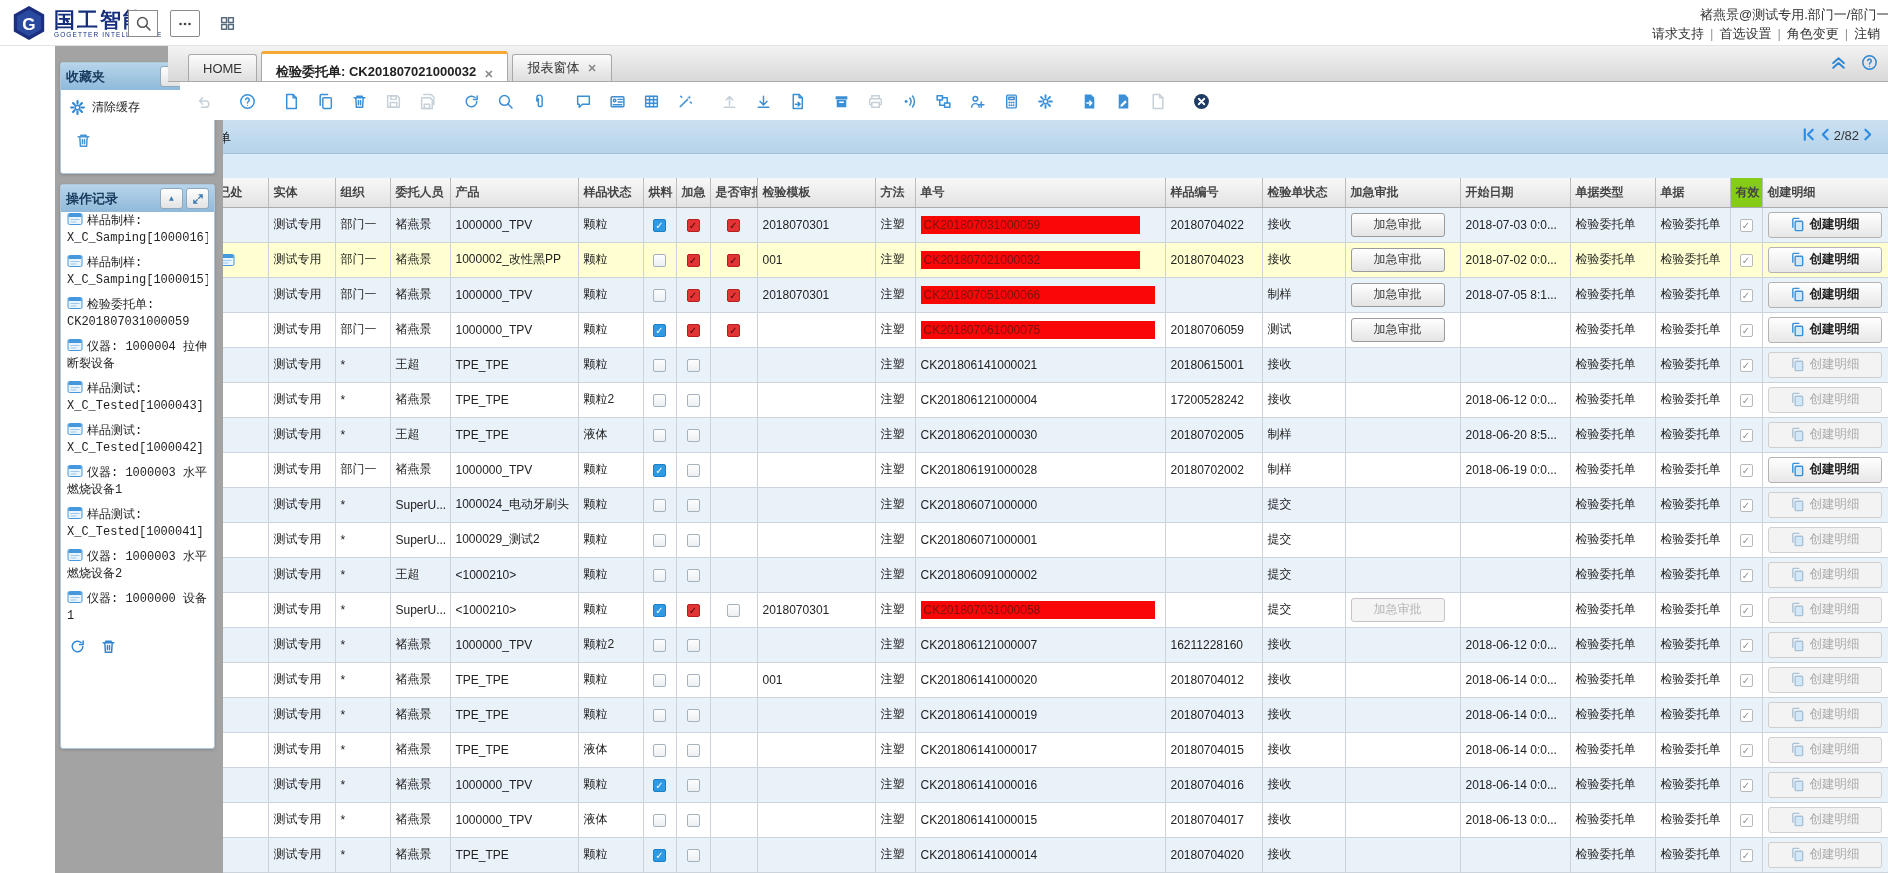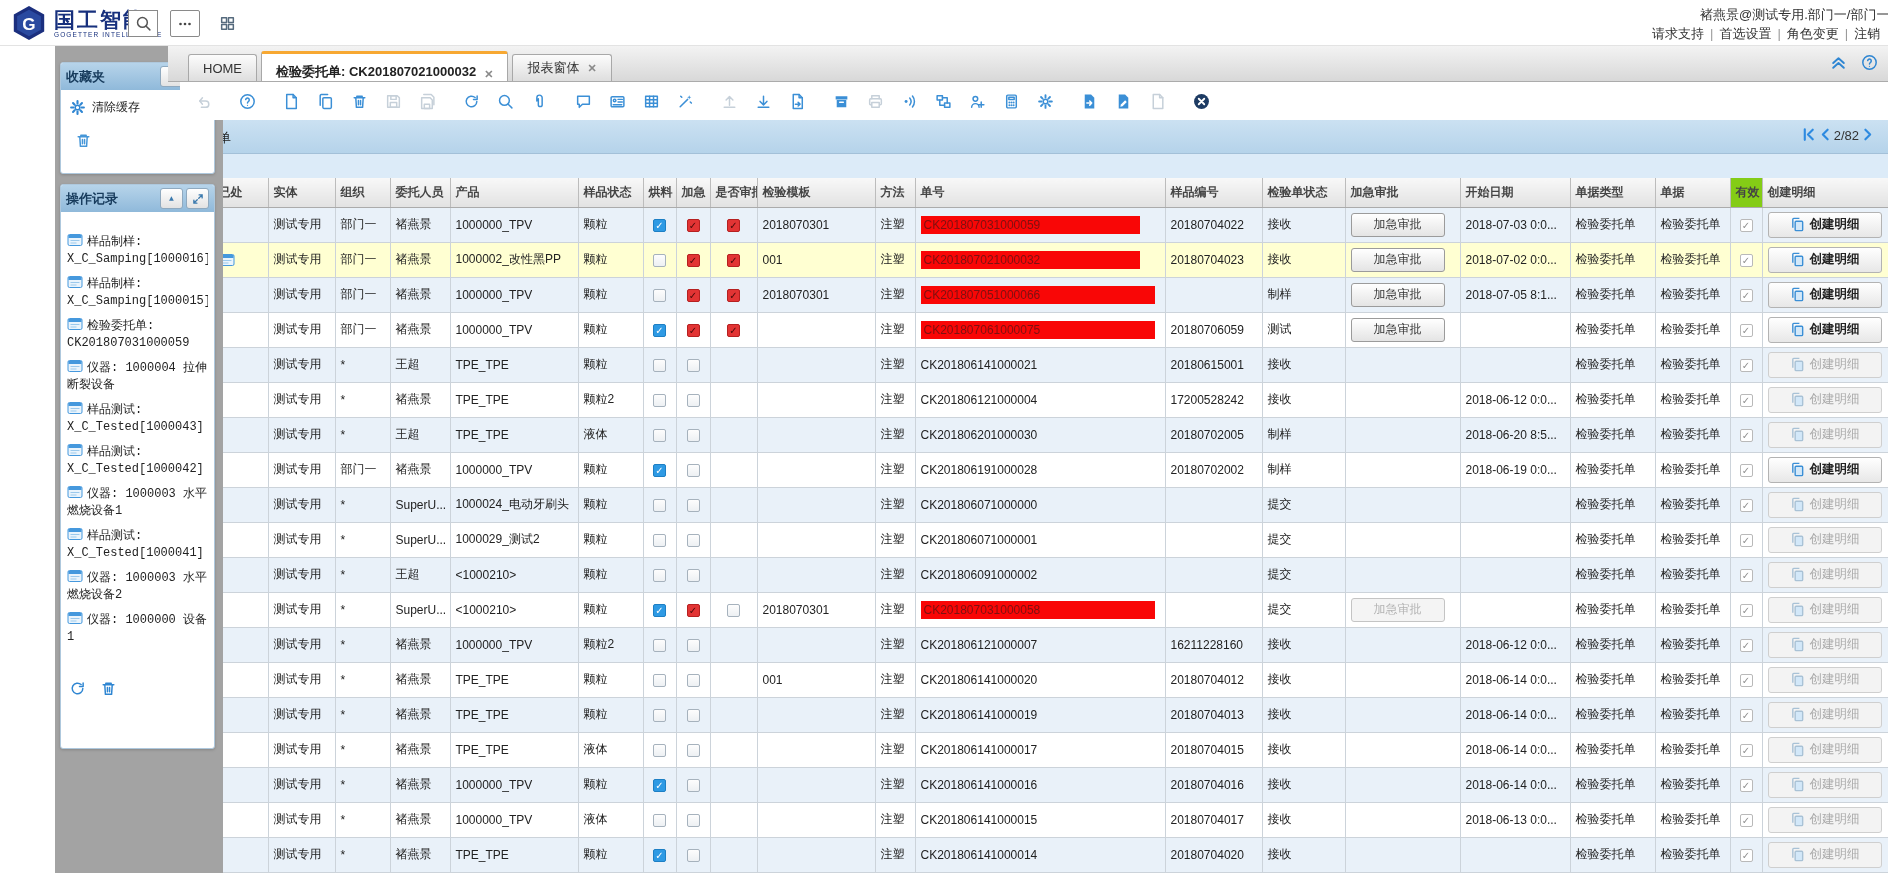--- a/index.html
+++ b/index.html
@@ -28,21 +28,21 @@
   .panel { position:absolute; left:5px; width:155px; background:#fff; border:1px solid #aec8dd; border-radius:3px; box-shadow:0 1px 3px rgba(0,0,0,.18); overflow:hidden; }
   .panel-header { height:27px; background:linear-gradient(#b7d4ea,#8fb9da); display:flex; align-items:center; padding:0 5px; }
   .panel-title { font-size:13px; color:#173b5c; font-weight:bold; flex:1; }
   .ph-btn { width:23px; height:21px; background:linear-gradient(#ffffff,#e2e2e2); border:1px solid #8fa9bf; border-radius:3px; margin-left:3px; display:flex; align-items:center; justify-content:center; color:#3a79ad; font-size:8px; cursor:pointer; }
   #fav-panel { top:16px; height:112px; }
   #fav-body { padding:9px 8px; }
   .fav-item { display:flex; align-items:center; font-size:12px; color:#222; cursor:pointer; }
   .fav-item .ic { margin-right:6px; color:#2f86d2; }
   #fav-trash { margin:16px 0 0 6px; color:#4596d8; cursor:pointer; }
   #hist-panel { top:138px; height:565px;font-family:Liberation Mono, monospace; }
-  #hist-body { padding:21px 6px; overflow:hidden; }
+  #hist-body { padding:0 6px; overflow:hidden; }
   .hist-item { font-size:12px; color:#222; line-height:17px; margin-bottom:7px; overflow:hidden; cursor:pointer; }
   .hist-item .ic { display:inline-block; vertical-align:-2px; margin-right:4px; }
   #hist-actions { display:flex; gap:14px; padding:6px 0 0 8px; color:#2f86d2; }
   #hist-actions span { cursor:pointer; }
 
   
   #splitter { position:absolute; left:168px; top:46px; width:12px; bottom:0; background:#e4e4e4; border-left:1px solid #d2d2d2; z-index:5; }
   #split-handle { position:absolute; left:2px; top:340px; width:8px; height:34px; background:#ffb637; border-radius:2px; cursor:pointer; }
 
   

